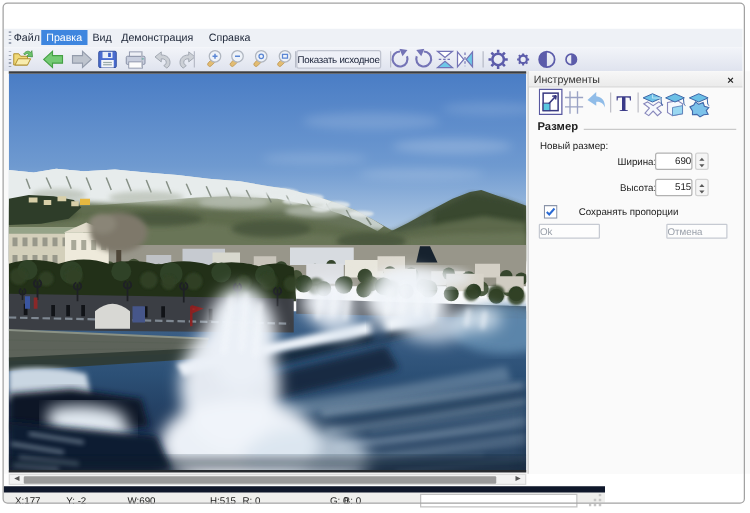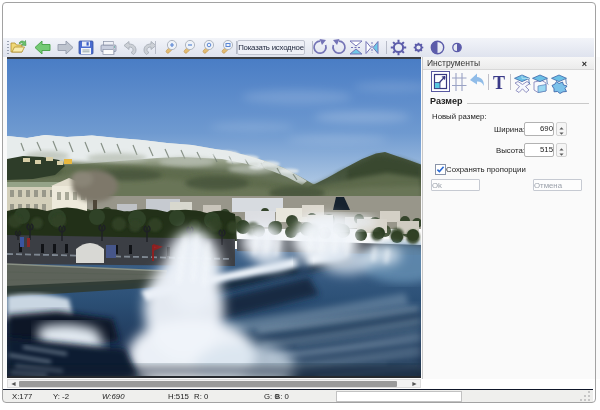--- a/index.html
+++ b/index.html
@@ -12,47 +12,55 @@
   .winbtns { position:absolute; left:517px; top:4px; width:59px; height:10px; border:1px solid #cfcfcf;
              border-radius:5px; background:#fbfbfb; }
   .menubar { position:absolute; left:3px; top:23px; width:591px; height:15px; background:#eef1f6; }
   .menuitem { position:absolute; top:1px; height:12px; font-size:8.5px; color:#1a2335; line-height:12px; }
   .mi-sel { background:#3e86df; color:#ffffff; }
   .toolbar { position:absolute; left:3px; top:38px; width:591px; height:19px;
              background:linear-gradient(#f2f4f9,#dfe3ee); }
   .tsep { position:absolute; top:3px; width:1px; height:13px; background:#b8bcc8; }
   .grip { position:absolute; left:4px; width:2px; background-image:repeating-linear-gradient(#9aa2b2 0 1px, transparent 1px 3px); }
   .showorig { position:absolute; left:234px; top:2px; width:68px; height:15px; border:1px solid #c0c4d0;
-              background:#eef0f7; border-radius:2px; font-size:7.8px; color:#20283e; text-align:center; line-height:14px;
+              background:#eef0f7; border-radius:2px; font-size:7.8px; color:#20283e; line-height:14px;
               letter-spacing:-0.2px; white-space:nowrap; }
   .content { position:absolute; left:3px; top:57px; width:591px; height:322px; background:#fafafa; }
   .photo { position:absolute; left:4px; top:0px; width:414px; height:321px; border-top:2px solid #3a3d42; border-bottom:2px solid #26292e; }
   .panel { position:absolute; left:419px; top:0px; width:190px; height:322px; background:#fafafa; border-left:1px solid #c8c8c8; border-right:1px solid #d4d4d4; }
   .panel-hd { position:absolute; left:0; top:0; width:171px; height:13px; background:linear-gradient(#f7f7f7,#ebebeb);
               border-bottom:1px solid #d8d8d8; font-size:8.5px; color:#333; padding-left:4px; line-height:13px; }
   .panel-x { position:absolute; right:7px; top:1px; font-size:9px; color:#222; font-weight:bold; }
   .sizehead { position:absolute; left:7px; top:39px; font-size:9px; font-weight:bold; color:#222; }
   .sizerule { position:absolute; left:44px; top:46px; width:122px; height:1px; background:#c9c9c9; }
   .lbl { position:absolute; font-size:7.8px; color:#222; }
   .spin { position:absolute; width:30px; height:14px; border:1px solid #b2b2b2; border-radius:2px; background:#fff; font-size:7.8px; color:#222;
           line-height:12px; padding-left:15px; }
   .spinbtn { position:absolute; width:11px; height:14px; border:1px solid #d2d2d2; border-radius:2px; background:#f5f5f5; }
   .btn { position:absolute; width:49px; height:12px; border:1px solid #c6cad2; background:#fdfdfd; border-radius:1px;
          font-size:7.8px; color:#9aa0aa; text-align:left; line-height:11px; }
   .hscroll { position:absolute; left:7px; top:379px; width:414px; height:9px; background:#f2f2f2; border:1px solid #dcdcdc; }
   .hthumb { position:absolute; left:11px; top:1px; width:378px; height:6px; background:#9a9a9a; border-radius:1px; }
   .sarrow { position:absolute; top:0px; font-size:7px; color:#555; line-height:8px; }
-  .statusbar { position:absolute; left:3px; top:389px; width:590px; height:13px; background:#efefed; border-top:1px solid #0f172a; }
+  .statusbar { position:absolute; left:3px; top:389px; width:481px; height:13px; background:#efefed; border-top:5px solid #0f172a; }
   .st { position:absolute; top:2px; font-size:7.8px; color:#222; }
   .progress { position:absolute; left:333px; top:1px; width:126px; height:11px; background:#fff; border:1px solid #c2c2c2; }
 </style>
 </head>
 <body>
 <div class="win">
   <div class="frame"></div>
+  <div class="menubar">
+    <div class="grip" style="top:2px;height:11px"></div>
+    <div class="menuitem" style="left:5px;padding:0 3px;">Файл</div>
+    <div class="menuitem mi-sel" style="left:30px;padding:0 4px;">Правка</div>
+    <div class="menuitem" style="left:68px;padding:0 3px;">Вид</div>
+    <div class="menuitem" style="left:91px;padding:0 3px;">Демонстрация</div>
+    <div class="menuitem" style="left:161px;padding:0 3px;">Справка</div>
+  </div>
   <div class="toolbar">
     <div class="grip" style="top:3px;height:13px"></div>
     <svg style="position:absolute;left:7px;top:1px" width="230" height="17" viewBox="0 0 230 17">
 
       <g>
         <path d="M1 13 L1 4 L5 4 L6.5 6 L12 6 L12 13 Z" fill="#f0d878" stroke="#b09030" stroke-width="0.8"></path>
         <path d="M2 13 L4.5 8 L14.5 8 L12 13 Z" fill="#f8ecae" stroke="#b09030" stroke-width="0.8"></path>
         <path d="M9 4 C11 1.5 13 1.5 14.5 3 L15.5 1.5 L16 6.5 L11.5 6 L13 4.5 C12 3.5 10.8 3.6 9.8 5 Z" fill="#6cc46c" stroke="#3e8e3e" stroke-width="0.6"></path>
       </g>
 
@@ -501,35 +509,35 @@
       <div class="spin" style="left:101px;top:86px;">515</div>
       <div class="spinbtn" style="left:133px;top:86px;">
         <svg width="9" height="12" viewBox="0 0 9 12">
             <path d="M4.5 2.2 L6.6 4.6 L2.4 4.6 Z M4.5 9.8 L2.4 7.4 L6.6 7.4 Z" fill="#5a5a5a"></path>
           </svg>
       </div>
       <svg style="position:absolute;left:12px;top:107px" width="11" height="11" viewBox="0 0 11 11">
         <rect x="0.5" y="0.5" width="10" height="10" fill="#fff" stroke="#8a94a8"></rect>
         <path d="M2.4 5.6 L4.4 7.6 L8.6 2.8" fill="none" stroke="#2a6ad4" stroke-width="1.6"></path>
       </svg>
-      <div class="lbl" style="left:23px;top:108px;">Сохранять пропорции</div>
+      <div class="lbl" style="left:40px;top:108px;">Сохранять пропорции</div>
       <div class="btn" style="left:8px;top:122px;">Ok</div>
       <div class="btn" style="left:110px;top:122px;">Отмена</div>
     </div>
   </div>
 
   <div class="hscroll">
     <div class="sarrow" style="left:2px;">◄</div>
     <div class="hthumb"></div>
     <div class="sarrow" style="right:2px;">►</div>
   </div>
   <div class="statusbar">
     <div class="st" style="left:9px;">X:177</div>
     <div class="st" style="left:50px;">Y: -2</div>
-    <div class="st" style="left:99px;font-style:italic;">W:690</div>
+    <div class="st" style="left:99px;">W:690</div>
     <div class="st" style="left:142px;padding-left:23px;">H:515</div>
     <div class="st" style="left:191px;">R: 0</div>
     <div class="st" style="left:232px;margin-left:29px;">G: 0</div>
     <div class="st" style="left:272px;">B: 0</div>
     <div class="progress"></div>
     <svg style="position:absolute;right:2px;top:1px" width="11" height="11" viewBox="0 0 11 11">
       <g fill="#c6c6c6">
           <rect x="8" y="8" width="2" height="2"></rect>
           <rect x="8" y="4" width="2" height="2"></rect>
           <rect x="4" y="8" width="2" height="2"></rect>

